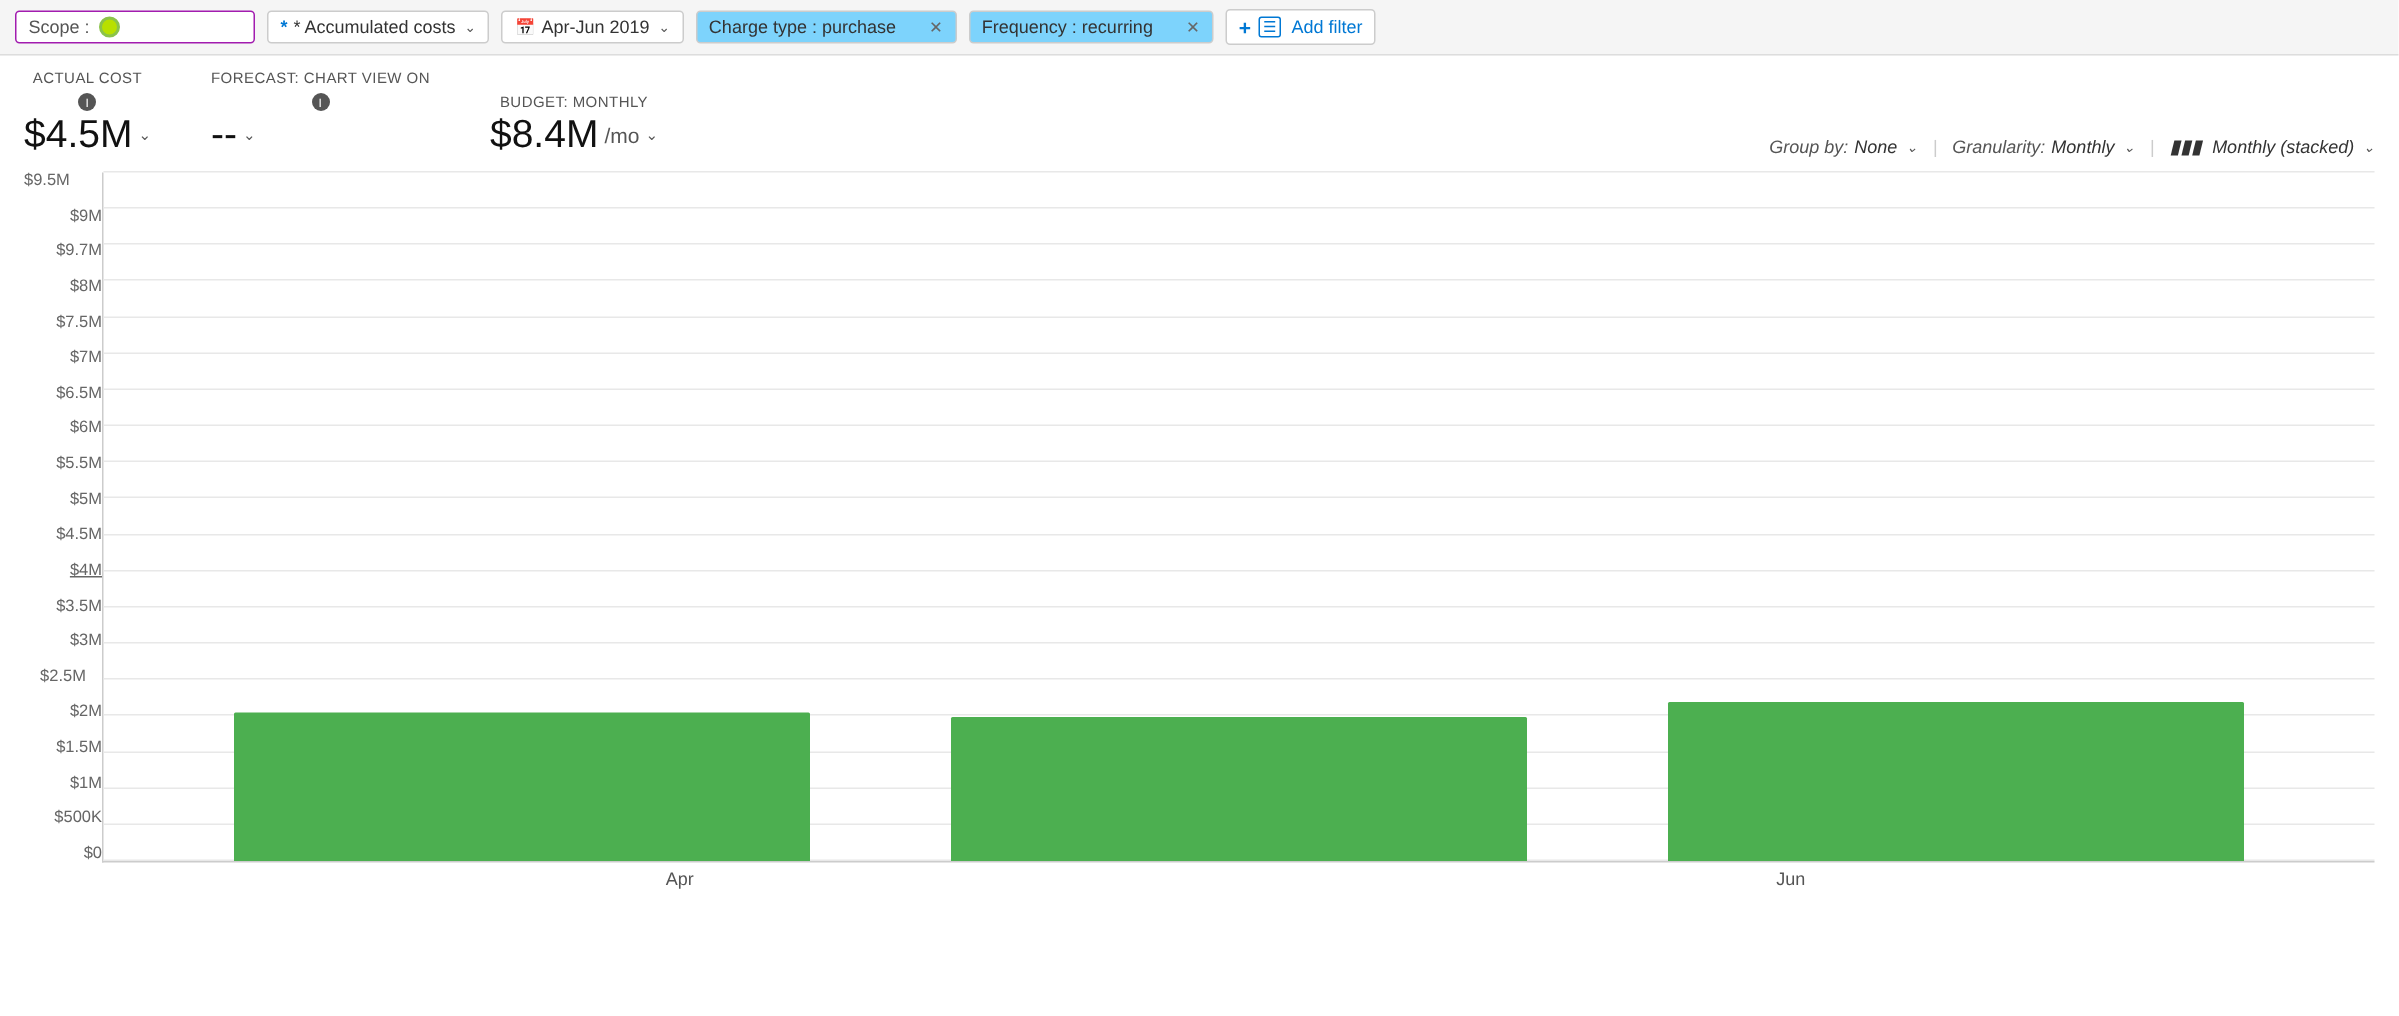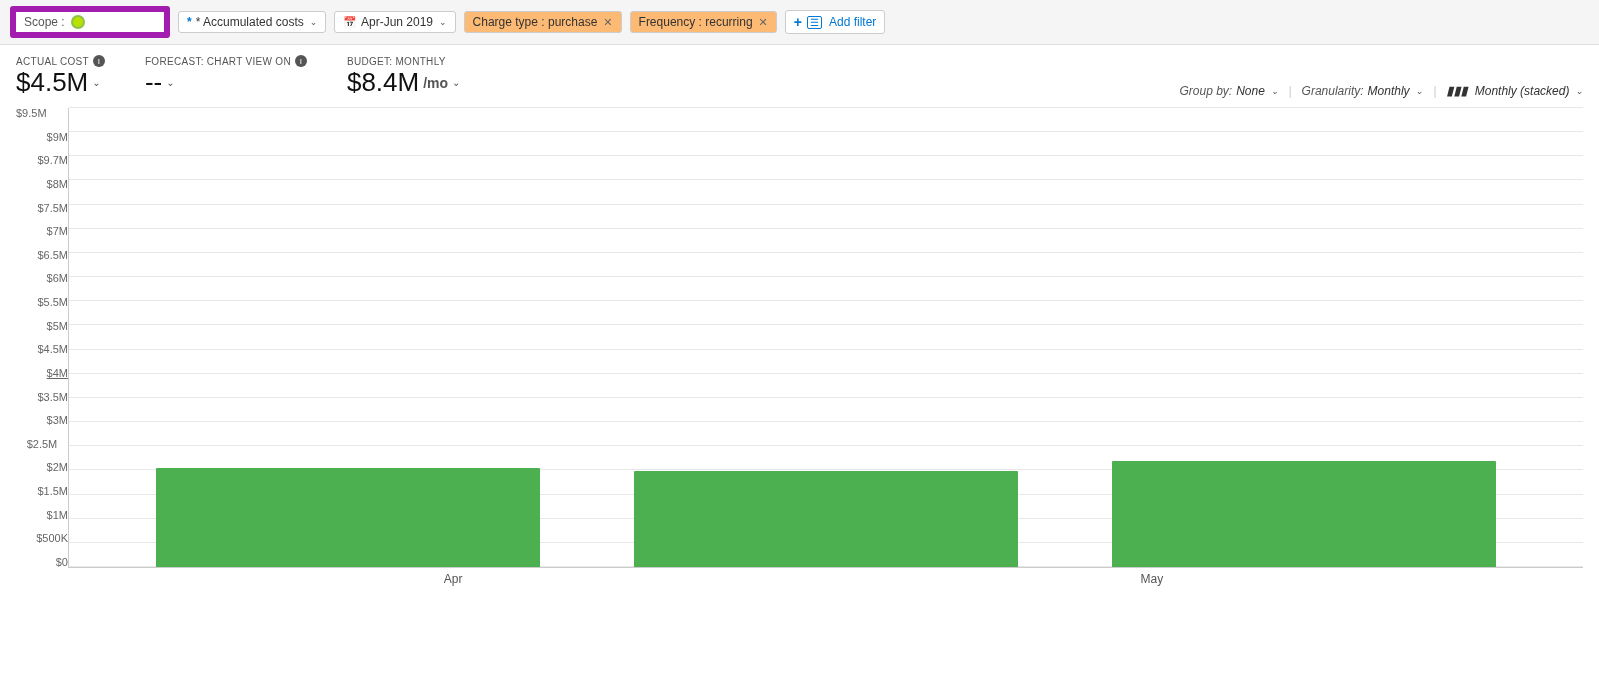--- a/index.html
+++ b/index.html
@@ -11,21 +11,21 @@
       align-items: center;
       gap: 8px;
       padding: 6px 10px;
       background: #f5f5f5;
       border-bottom: 1px solid #ddd;
       flex-wrap: wrap;
     }
     .scope-input {
       display: flex;
       align-items: center;
-      border: 6px solid #a21caf;
+      border: 1px solid #a21caf;
       border-radius: 3px;
       background: #fff;
       padding: 3px 8px;
       gap: 6px;
       min-width: 160px;
     }
     .scope-dot {
       width: 14px;
       height: 14px;
       border-radius: 50%;
@@ -47,24 +47,24 @@
       cursor: pointer;
       font-size: 12px;
       color: #333;
     }
     .filter-btn .asterisk { color: #0078d4; font-weight: bold; }
     .chevron { font-size: 9px; color: #555; margin-left: 2px; }
 
     .filter-tag {
       display: flex;
       align-items: center;
-      gap: 4px;
+      gap: 20px;
       border: 1px solid #ccc;
       border-radius: 3px;
-      background: #fdba74;
+      background: #7dd3fc;
       padding: 3px 8px;
       font-size: 12px;
       color: #333;
     }
     .filter-tag .close-x {
       cursor: pointer;
       color: #666;
       font-size: 11px;
       margin-left: 2px;
     }
@@ -91,20 +91,21 @@
     }
     .metric-block {}
     .metric-label {
       font-size: 10px;
       color: #555;
       text-transform: uppercase;
       letter-spacing: 0.03em;
       display: flex;
       align-items: center;
       gap: 4px;
+      flex-direction: column;
     }
     .metric-label .info-icon {
       width: 12px;
       height: 12px;
       border-radius: 50%;
       background: #555;
       color: #fff;
       font-size: 8px;
       display: inline-flex;
       align-items: center;
@@ -112,21 +113,21 @@
       cursor: pointer;
     }
     .metric-value {
       font-size: 26px;
       font-weight: 300;
       color: #111;
       display: flex;
       align-items: center;
       gap: 4px;
     }
-    .metric-value .unit { font-size: 14px; color: #555; font-weight: 700; }
+    .metric-value .unit { font-size: 14px; color: #555; font-weight: 400; }
     .metric-value .chevron-sm { font-size: 10px; color: #555; cursor: pointer; }
 
     
     .chart-controls {
       display: flex;
       justify-content: flex-end;
       align-items: center;
       gap: 4px;
       padding: 4px 16px 2px 16px;
     }
@@ -301,18 +302,18 @@
 
       </div>
 
     </div>
   </div>
 
   <div style="display:flex; padding:0 16px 0 64px; margin-top:4px;">
     <div style="flex:1; display:flex; padding:0 4%;">
       <div style="flex:1; text-align:center; font-size:12px; color:#555;">Apr</div>
       <div style="flex:0 0 3%;"></div>
-      <div style="flex:1; text-align:center; font-size:12px; color:#555;">May</div>
       <div style="flex:0 0 3%;"></div>
+      <div style="flex:1; text-align:center; font-size:12px; color:#555;">Jun</div>
     </div>
   </div>
 
 </div>
 
 </body></html>

